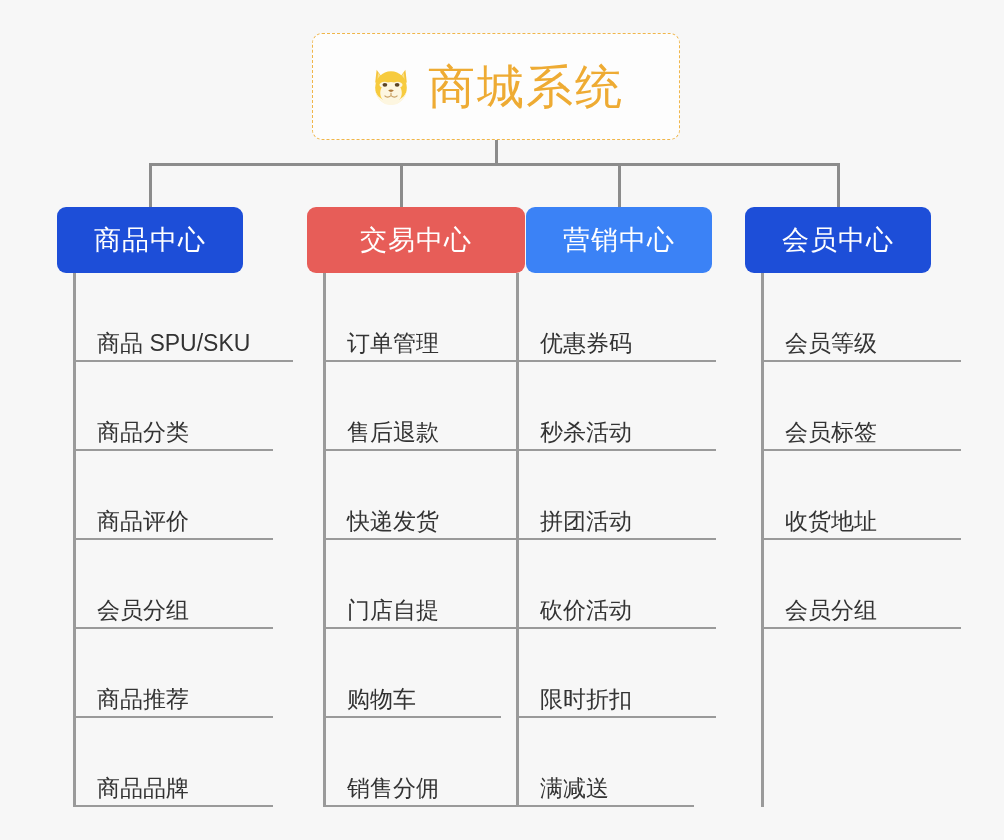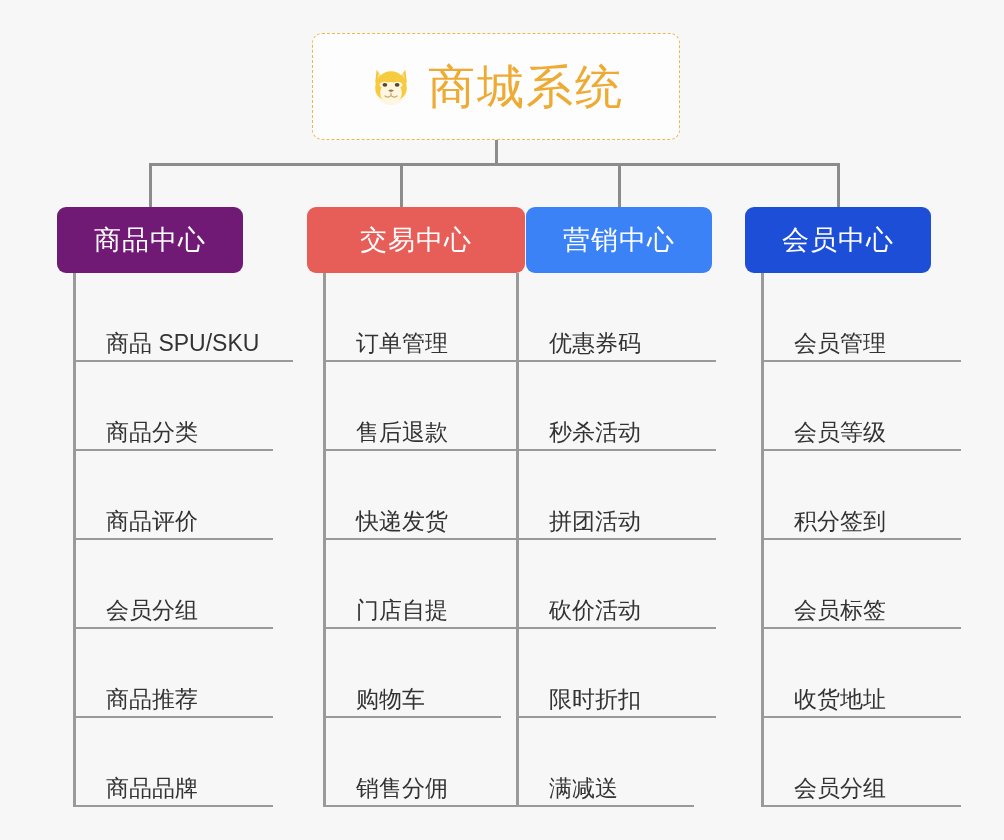--- a/index.html
+++ b/index.html
@@ -88,21 +88,21 @@
     width: 200px;
     margin-left: 0px;
     display: flex;
     align-items: flex-end;
     justify-content: flex-start;
   }
   .leaf-item .leaf-label {
     font-size: 23px;
     color: #333333;
     line-height: 1.15;
-    padding-left: 33px;
+    padding-left: 24px;
     padding-bottom: 4px;
     white-space: nowrap;
   }
   .leaf-item.wide { width: 220px; }
 </style>
 </head>
 <body style="background: rgb(247, 247, 247);">
 
 <div id="root-node" style="border-color: rgb(240, 182, 74); border-style: dashed;">
   <svg class="root-icon" viewBox="0 0 64 64">
@@ -126,21 +126,21 @@
   <span class="root-title" style="color: rgb(238, 171, 51);">商城系统</span>
 </div>
 
 <div class="conn conn-v" style="left: 495px; top: 140px; height: 25px; background: rgb(140, 140, 140);"></div>
 <div class="conn conn-h" style="left: 150px; top: 163px; width: 690px; background: rgb(140, 140, 140);"></div>
 <div class="conn conn-v" style="left: 149px; top: 163px; height: 45px; background: rgb(140, 140, 140);"></div>
 <div class="conn conn-v" style="left: 400px; top: 163px; height: 45px; background: rgb(140, 140, 140);"></div>
 <div class="conn conn-v" style="left: 618px; top: 163px; height: 45px; background: rgb(140, 140, 140);"></div>
 <div class="conn conn-v" style="left: 837px; top: 163px; height: 45px; background: rgb(140, 140, 140);"></div>
 
-<div class="cat-box" id="cat-0" style="left: 57px; top: 207px; width: 186px; background: #701a75;">
+<div class="cat-box" id="cat-0" style="left: 57px; top: 207px; width: 186px; background: #1d4ed8;">
   <span>商品中心</span>
 </div>
 <div class="cat-box" id="cat-1" style="left: 307px; top: 207px; width: 218px; background: rgb(231, 93, 88);">
   <span>交易中心</span>
 </div>
 <div class="cat-box" id="cat-2" style="left: 526px; top: 207px; width: 186px; background: #3b82f6;">
   <span>营销中心</span>
 </div>
 <div class="cat-box" id="cat-3" style="left: 745px; top: 207px; width: 186px; background: #1d4ed8;">
   <span>会员中心</span>
@@ -208,29 +208,23 @@
       <span class="leaf-label">限时折扣</span>
     </div>
   <div class="leaf-item" style="width:178px;">
       <span class="leaf-label">满减送</span>
     </div>
 </div>
 
 <div class="leaf-col" id="col-3" style="left:761px;">
   <div class="spine" style="height:534px;"></div>
   <div class="leaf-item">
-      <span class="leaf-label">会员管理</span>
-    </div>
-  <div class="leaf-item">
       <span class="leaf-label">会员等级</span>
     </div>
   <div class="leaf-item">
-      <span class="leaf-label">积分签到</span>
-    </div>
-  <div class="leaf-item">
       <span class="leaf-label">会员标签</span>
     </div>
   <div class="leaf-item">
       <span class="leaf-label">收货地址</span>
     </div>
   <div class="leaf-item">
       <span class="leaf-label">会员分组</span>
     </div>
 </div>
 

